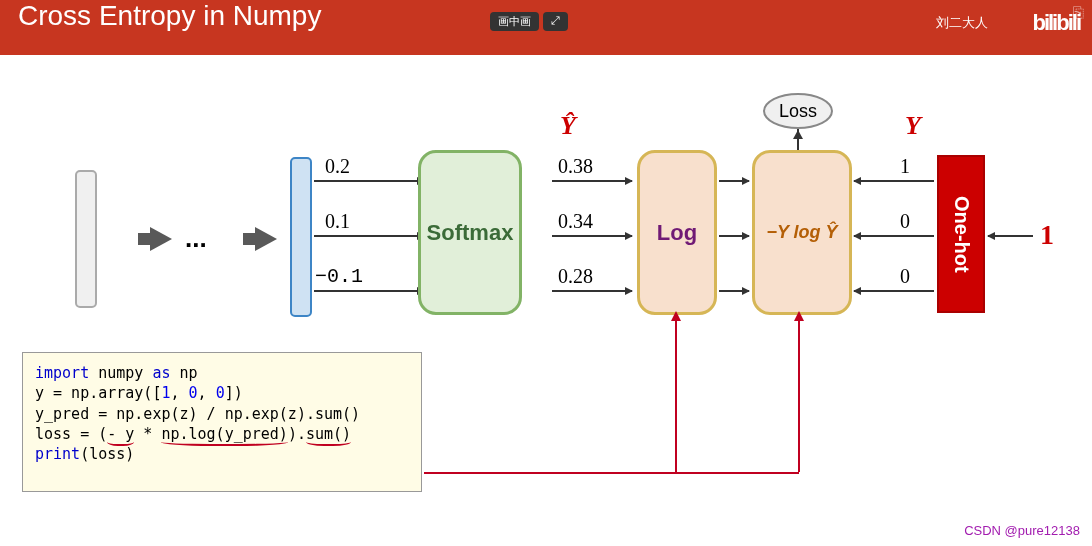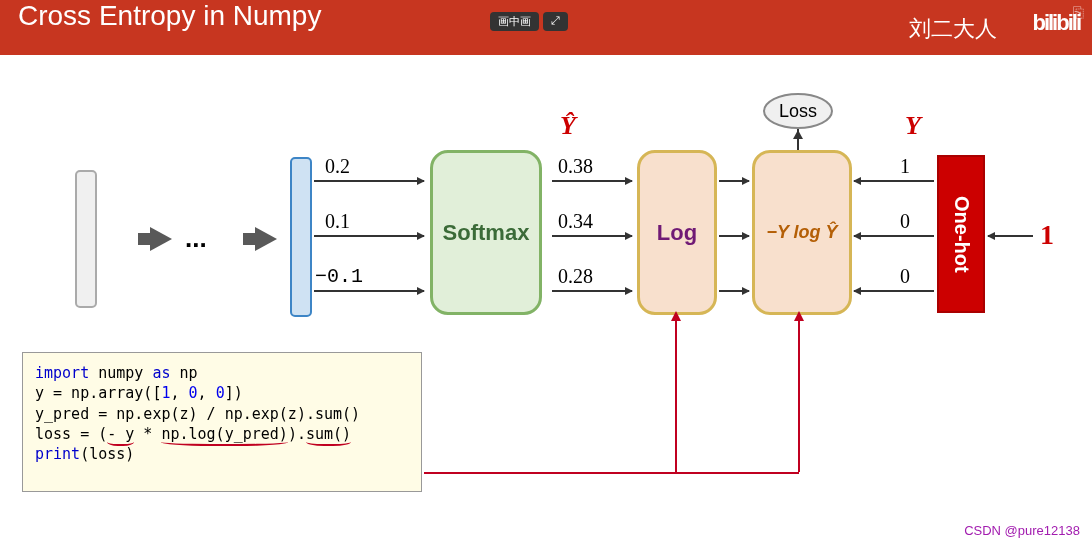--- a/index.html
+++ b/index.html
@@ -3,21 +3,21 @@
 <meta charset="utf-8">
 <style>
   * { box-sizing: border-box; margin: 0; padding: 0; }
   body { width: 1092px; height: 546px; background: #fff; font-family: "Segoe UI", Arial, sans-serif; position: relative; overflow: hidden; }
 
   
   .header { background: #c73620; color: #fff; height: 55px; display: flex; align-items: flex-start; padding: 0 18px; position: relative; }
   .header-title { font-size: 28px; font-weight: 300; }
   .header-controls { position: absolute; left: 490px; top: 12px; display: flex; gap: 4px; }
   .hc-btn { background: #333; color: #fff; border-radius: 4px; padding: 2px 8px; font-size: 11px; }
-  .header-author { position: absolute; right: 95px; top: 14px; font-size: 22px; }
+  .header-author { position: absolute; right: 104px; top: 14px; font-size: 13px; }
   .header-logo { position: absolute; right: 12px; top: 10px; font-size: 22px; font-weight: bold; letter-spacing: -2px; }
   .header-cam { position: absolute; right: 8px; top: 4px; font-size: 14px; opacity: 0.6; }
 
   
   .diagram { position: absolute; top: 55px; left: 0; right: 0; bottom: 0; }
   .node { position: absolute; }
 
   
   .hline { position: absolute; height: 2px; background: #333; }
   .hline::after { content: ''; position: absolute; right: -1px; top: -3px; border-left: 8px solid #333; border-top: 4px solid transparent; border-bottom: 4px solid transparent; }
@@ -93,21 +93,21 @@
 
   <div class="vbar blue-bar" style="left:290px; top:102px; height:160px;"></div>
 
   <div class="hline" style="left:314px; top:125px; width:110px;"></div>
   <div class="hline" style="left:314px; top:180px; width:110px;"></div>
   <div class="hline" style="left:314px; top:235px; width:110px;"></div>
   <div class="val-label" style="left:325px; top:100px;">0.2</div>
   <div class="val-label" style="left:325px; top:155px;">0.1</div>
   <div class="val-label" style="left:315px; top:210px;font-family:Liberation Mono, monospace;">−0.1</div>
 
-  <div class="box softmax" style="left:430px; top:95px; width:112px; height:165px;align-items:center;">
+  <div class="box softmax" style="left:418px; top:95px; width:104px; height:165px;align-items:center;">
     <span>Softmax</span>
   </div>
 
   <div class="hline" style="left:552px; top:125px; width:80px;"></div>
   <div class="hline" style="left:552px; top:180px; width:80px;"></div>
   <div class="hline" style="left:552px; top:235px; width:80px;"></div>
   <div class="val-label" style="left:558px; top:100px;text-align:center;">0.38</div>
   <div class="val-label" style="left:558px; top:155px;">0.34</div>
   <div class="val-label" style="left:558px; top:210px;text-align:right;">0.28</div>
 

